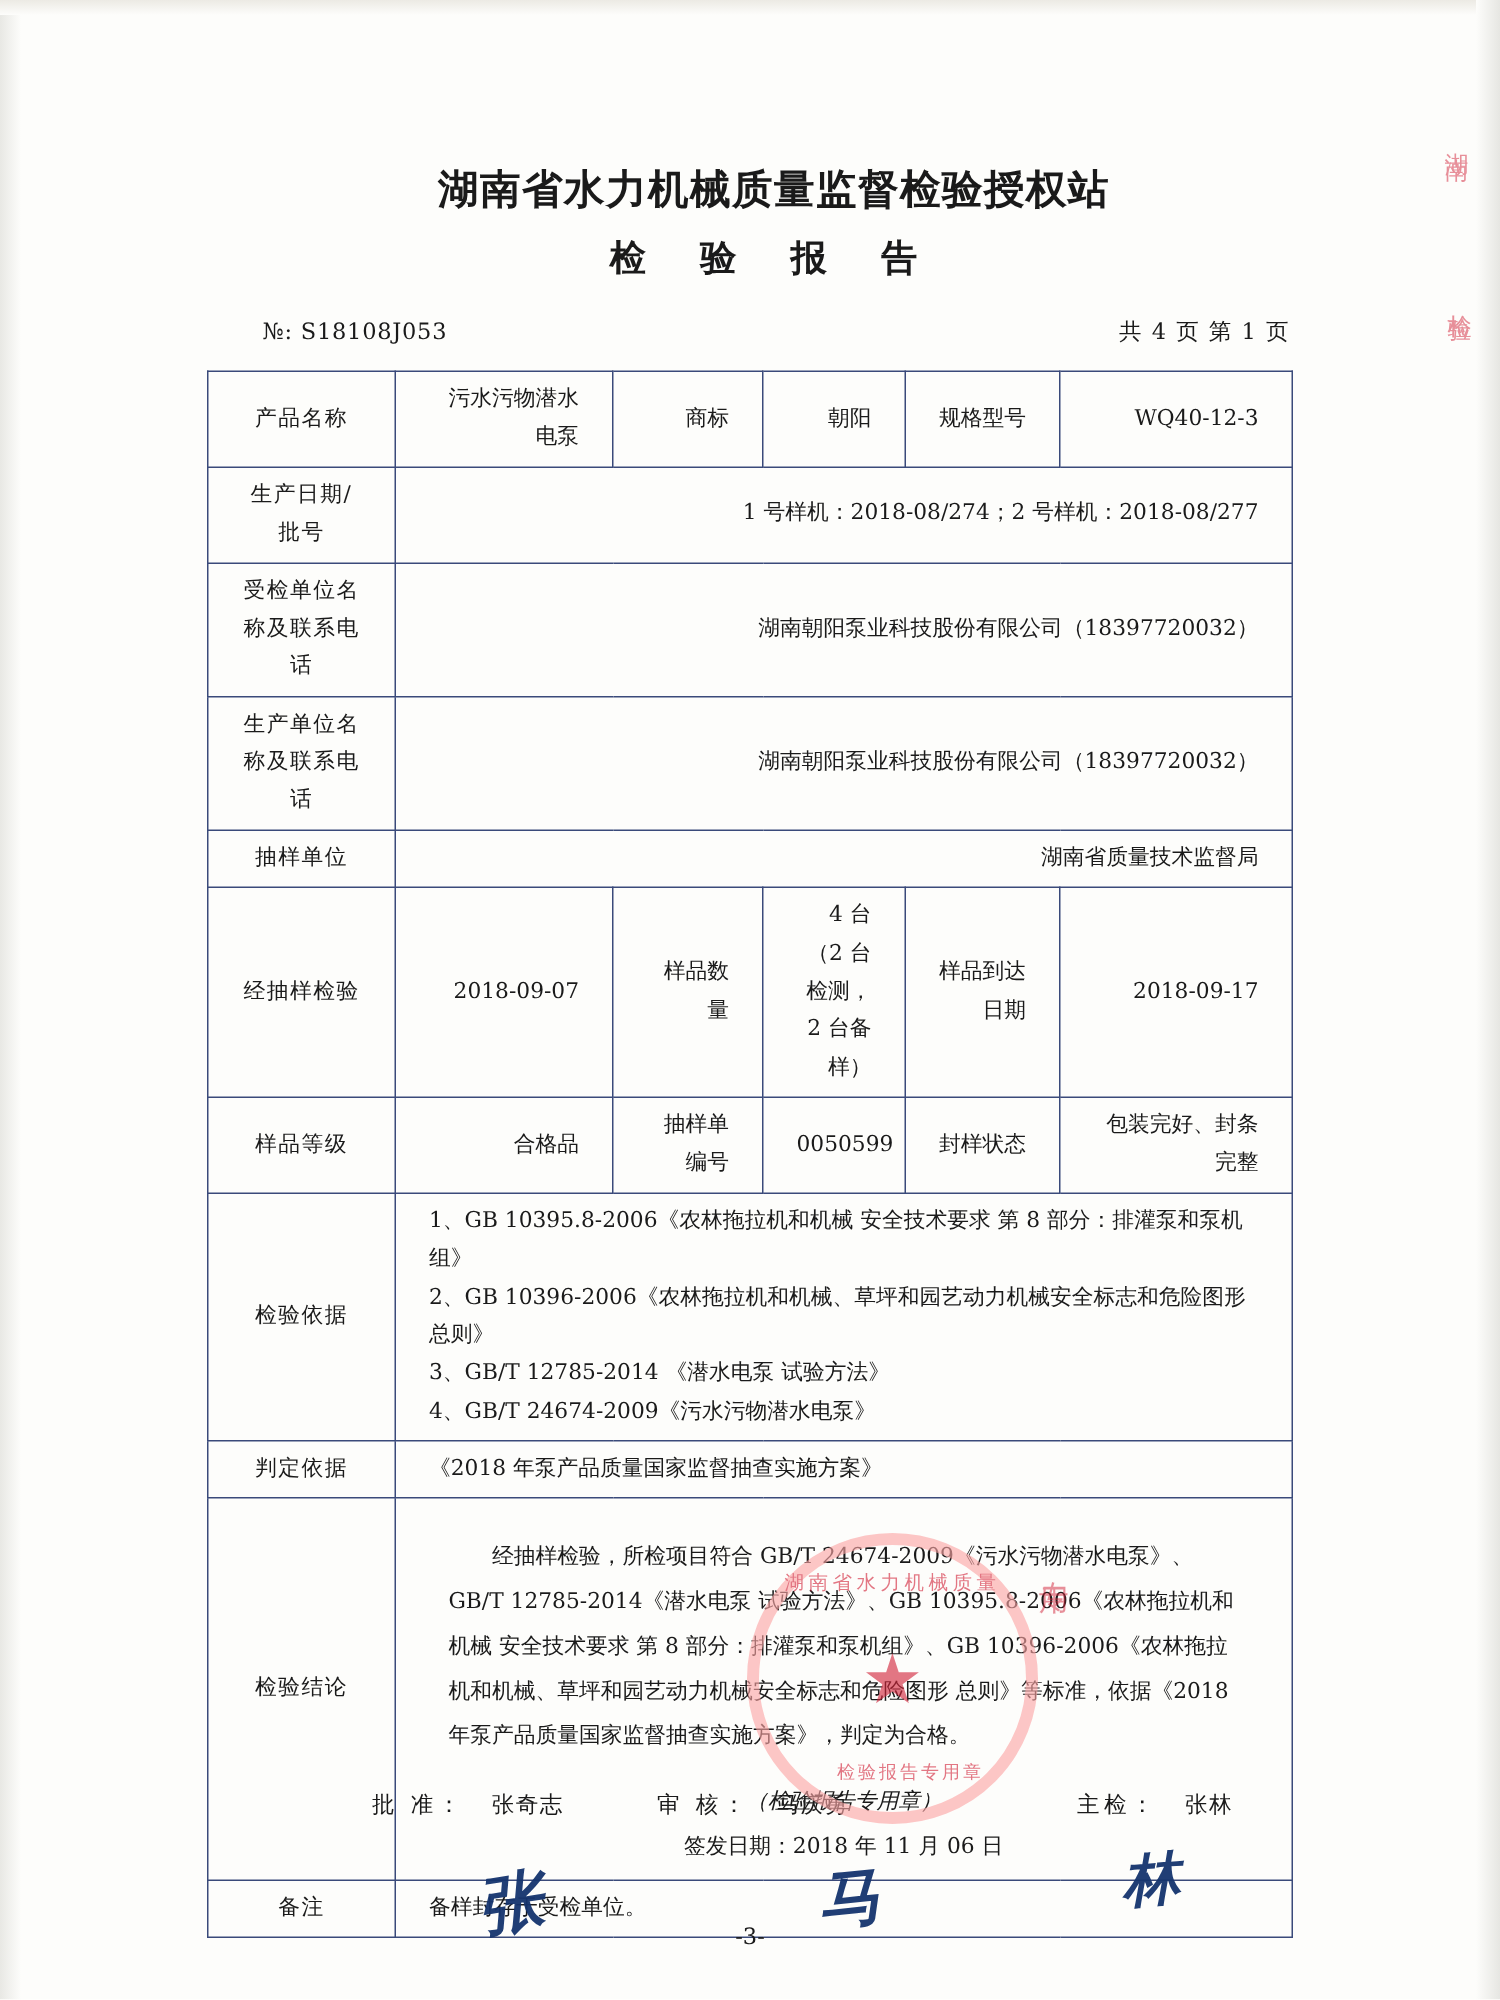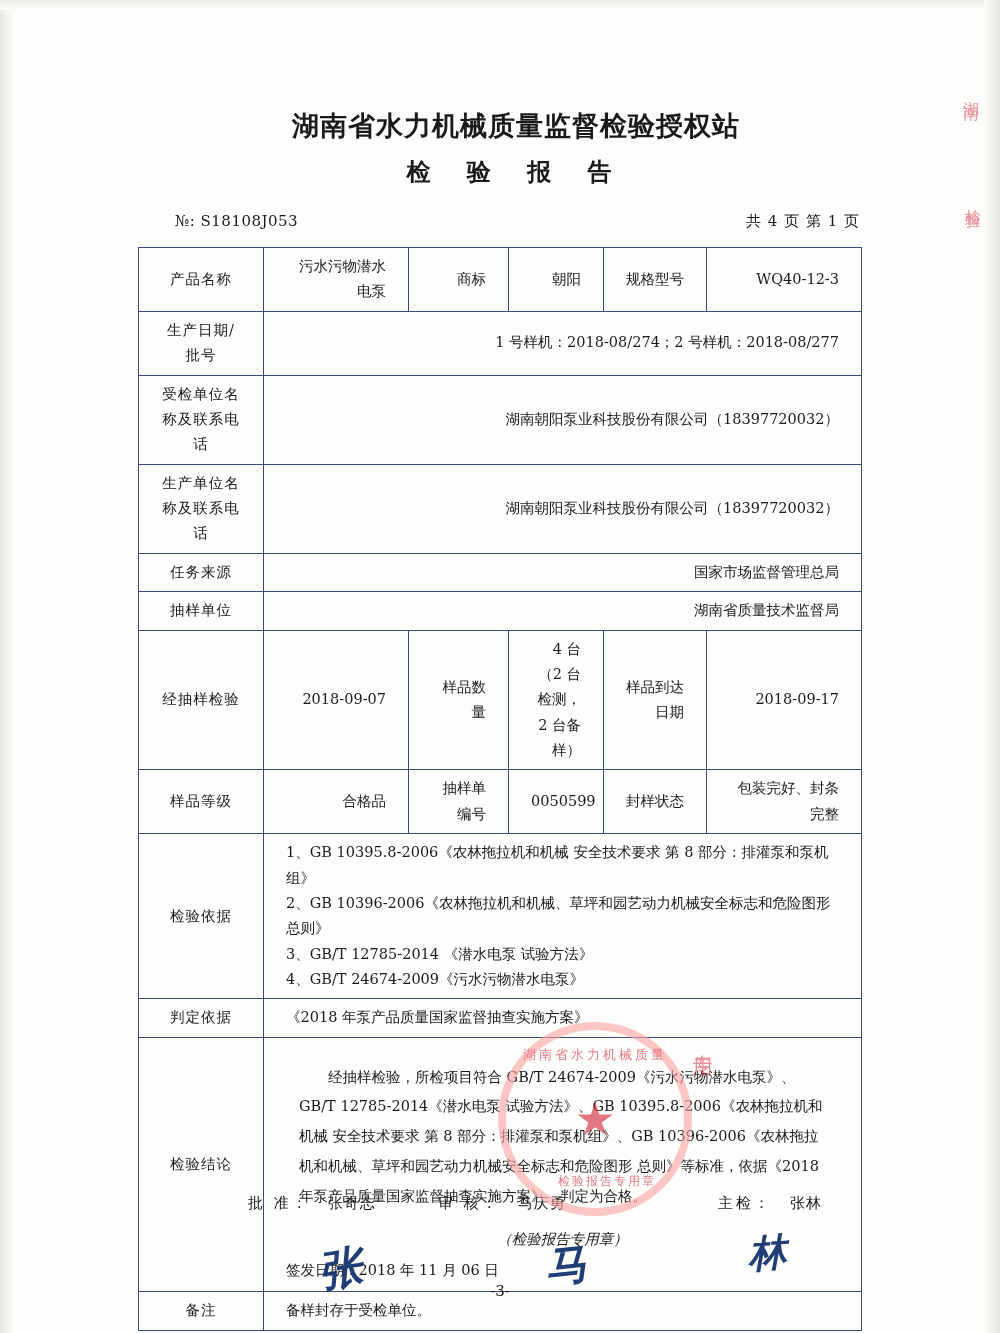--- a/index.html
+++ b/index.html
@@ -116,20 +116,21 @@
     text-indent: 2em;
     line-height: 2.05;
     margin: 13px;
   }
   .concl-right {
     text-align: center;
     line-height: 2.1;
     font-style: italic;
   }
   .concl-sign {
+    text-align: center;
     line-height: 2.1;
   }
 
   .signature-row {
     position: absolute;
     left: 138px; top: 1194px;
     width: 723px;
     font-size: 15px;
     letter-spacing: 1px;
   }
@@ -266,24 +267,20 @@
         <td class="label">生产日期/批号</td>
         <td class="center" colspan="5">1 号样机：2018-08/274；2 号样机：2018-08/277</td>
       </tr>
       <tr>
         <td class="label">受检单位名称及联系电话</td>
         <td class="center" colspan="5">湖南朝阳泵业科技股份有限公司（18397720032）</td>
       </tr>
       <tr>
         <td class="label">生产单位名称及联系电话</td>
         <td class="center" colspan="5">湖南朝阳泵业科技股份有限公司（18397720032）</td>
-      </tr>
-      <tr>
-        <td class="label">任务来源</td>
-        <td class="center" colspan="5">国家市场监督管理总局</td>
       </tr>
       <tr>
         <td class="label">抽样单位</td>
         <td class="center" colspan="5">湖南省质量技术监督局</td>
       </tr>
       <tr>
         <td class="label">经抽样检验</td>
         <td class="center">2018-09-07</td>
         <td class="center">样品数量</td>
         <td class="center">4 台（2 台检测，2 台备样）</td>

